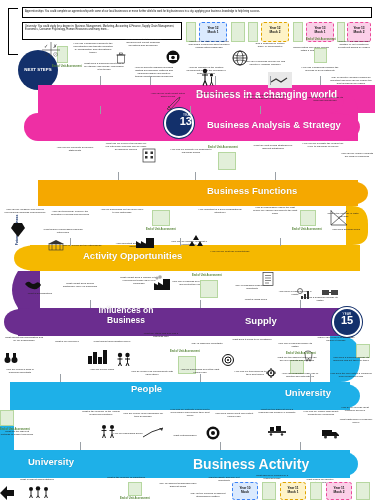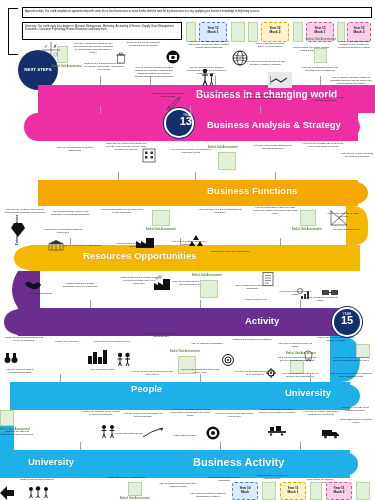--- a/index.html
+++ b/index.html
@@ -126,26 +126,28 @@
     <path d="M 340,336 q 20,0 20,23 q 0,23 -20,23 l -10,0 l 0,-46 Z" fill="#1eb0e8"></path>
 
     <rect x="0" y="450" width="350" height="28" fill="#1eb0e8"></rect>
     <path d="M 14,410 l 0,40 l -14,0 l 0,-40 Z" fill="#1eb0e8"></path>
     <path d="M 330,450 q 28,0 28,14 q 0,14 -28,14 Z" fill="#1eb0e8"></path>
   </svg>
 
   <div class="bandlabel" style="left:196px; top:89px; font-size:10px;">Business in a changing world</div>
   <div class="bandlabel" style="left:207px; top:119px; font-size:9.5px;">Business Analysis &amp; Strategy</div>
   <div class="bandlabel" style="left:207px; top:185px; font-size:9.5px;">Business Functions</div>
-  <div class="bandlabel" style="left:83px; top:250px; font-size:9.5px;">Resources Opportunities</div>
-  <div class="bandlabel" style="left:245px; top:315px; font-size:9.5px;">Activity</div>
+  <div class="bandlabel" style="left:83px; top:250px; font-size:9.5px;">Activity Opportunities</div>
+  <div class="bandlabel" style="left:95px; top:306px; font-size:8.5px; width:62px; white-space:normal;
+              text-align:center; line-height:1.15;">Influences on Business</div>
+  <div class="bandlabel" style="left:245px; top:315px; font-size:9.5px;">Supply</div>
   <div class="bandlabel" style="left:131px; top:383px; font-size:9.5px;">People</div>
   <div class="bandlabel" style="left:285px; top:387px; font-size:9.5px;">University</div>
   <div class="bandlabel" style="left:28px; top:456px; font-size:9.5px;">University</div>
-  <div class="bandlabel" style="left:193px; top:456px; font-size:11px;">Business Activity</div>
+  <div class="bandlabel" style="left:193px; top:456px; font-size:14px;">Business Activity</div>
 
   <div class="yearbadge" style="left:164px; top:108px; width:30px; height:30px;text-align:right;">
     <div class="yl">YEAR</div>
     <div class="yn">13</div>
   </div>
   <div class="yearbadge" style="left:332px; top:307px; width:30px; height:30px;">
     <div class="yl">YEAR</div>
     <div class="yn">15</div>
   </div>
 

